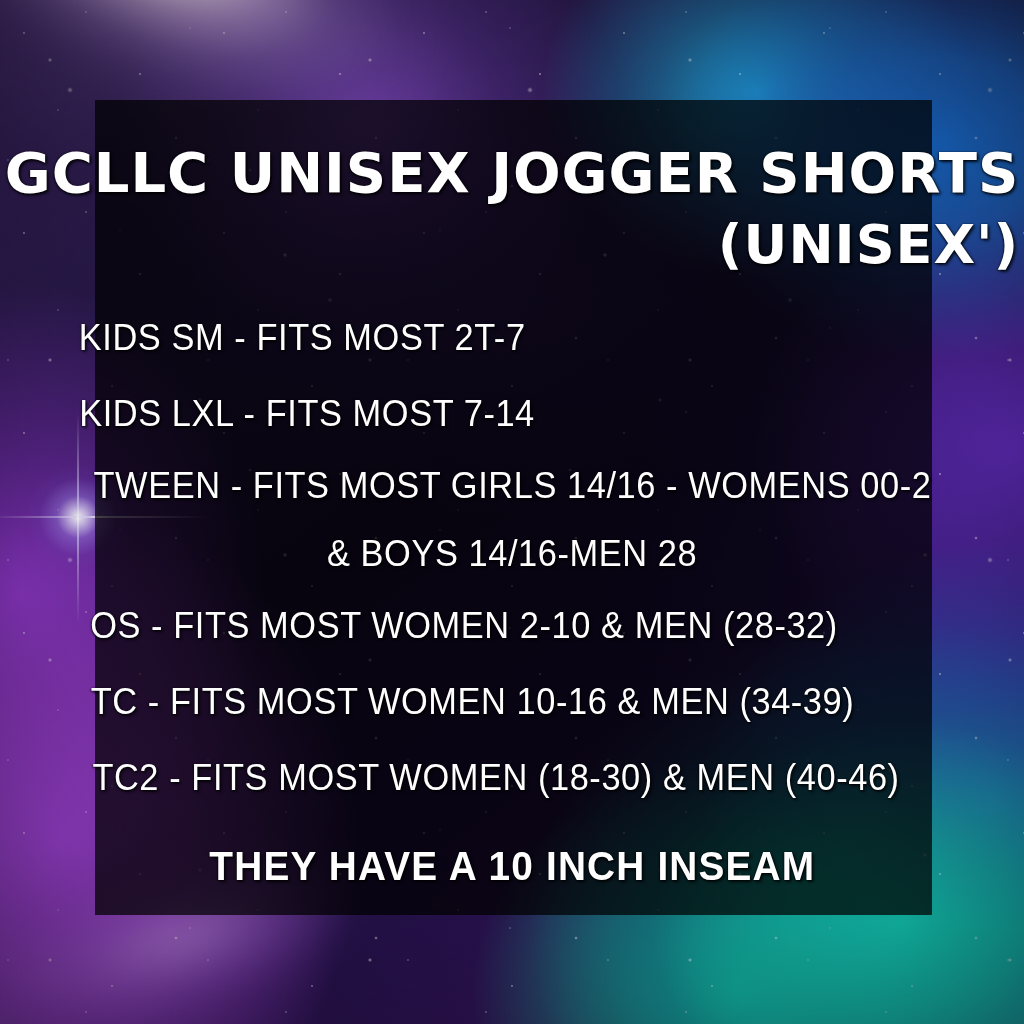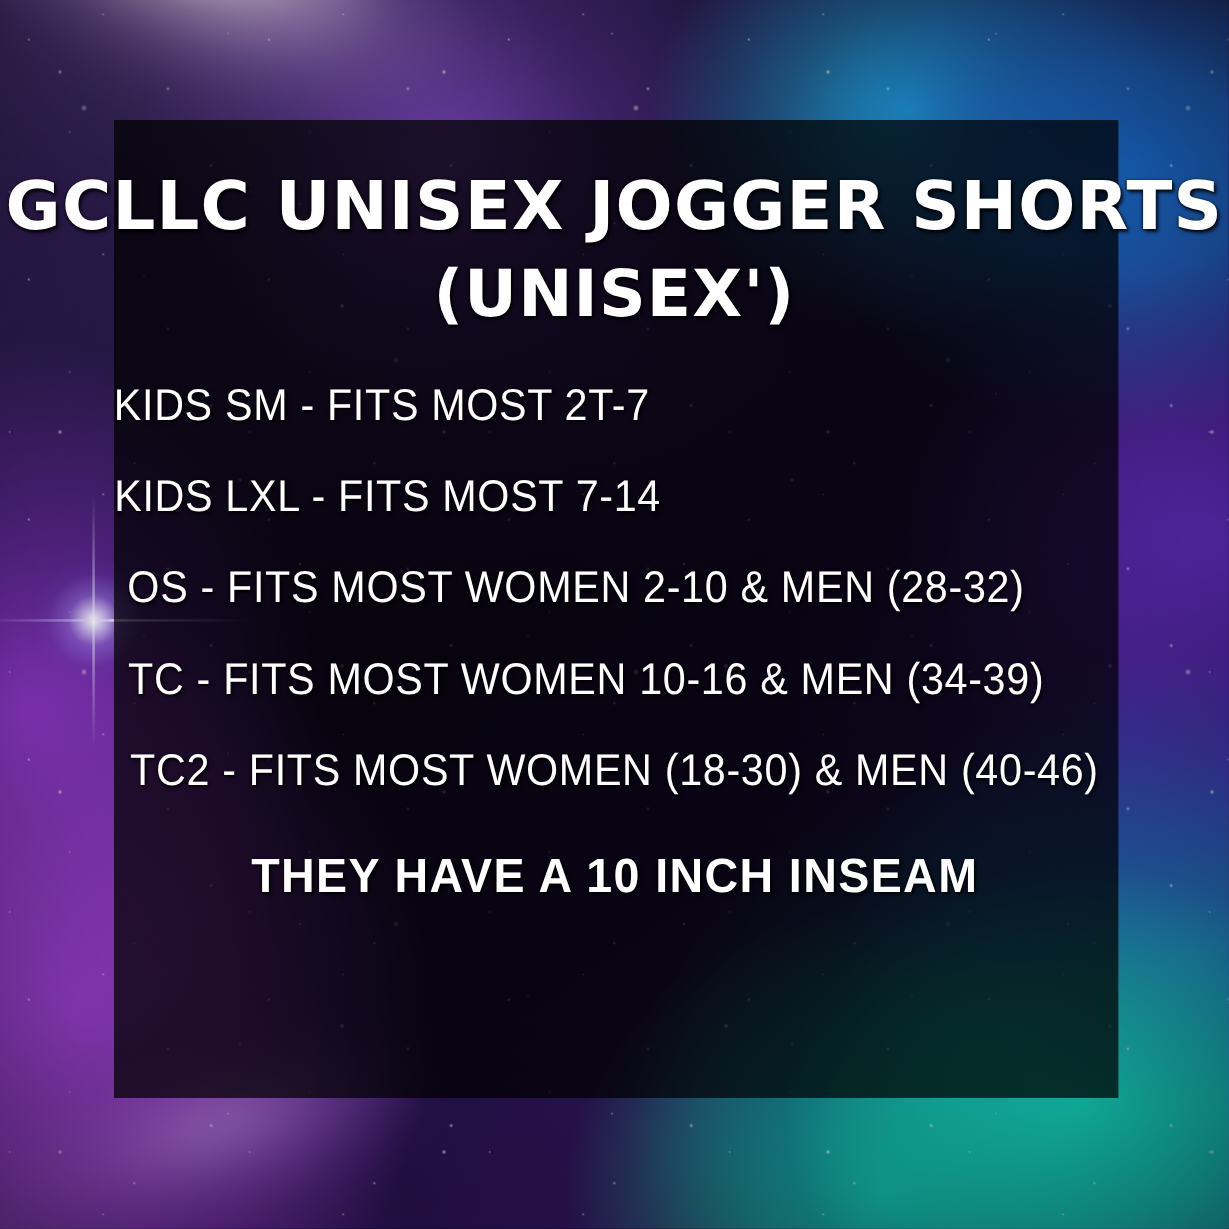--- a/index.html
+++ b/index.html
@@ -137,21 +137,21 @@
       0 0 2px rgba(0,0,0,.55),
       2px 2px 3px rgba(0,0,0,.75),
       -1px 1px 2px rgba(0,0,0,.5);
   }
   #title-block{margin-top:136px;}
   .title-line{
     font-family:"DejaVu Sans", sans-serif;
     font-size:56px;line-height:74px;font-weight:700;
     letter-spacing:1px;
   }
-  #title-line-2{font-size:54px;line-height:70px;}
+  #title-line-2{font-size:54px;line-height:70px;text-align:right;}
 
   #body-block{margin-top:20px;display:flex;flex-direction:column;align-items:flex-start;}
   .body-line{
     font-family:"Liberation Sans Narrow","Liberation Sans", sans-serif;
     font-size:37px;line-height:76px;font-weight:400;
     letter-spacing:.6px;
     transform:scaleX(.93);
   }
   .tween-wrap{display:flex;flex-direction:column;align-items:center;}
   .tween-wrap .body-line{line-height:68px;}
@@ -190,20 +190,24 @@
 
     <div id="title-block">
       <div class="txt title-line" id="title-line-1">GCLLC UNISEX JOGGER SHORTS</div>
       <div class="txt title-line" id="title-line-2">(UNISEX')</div>
     </div>
 
     <div id="body-block">
       <div class="txt body-line">KIDS SM - FITS MOST 2T-7</div>
       <div class="txt body-line">KIDS LXL - FITS MOST 7-14</div>
 
+      <div class="tween-wrap">
+        <div class="txt body-line" id="line-tween-1">TWEEN - FITS MOST GIRLS 14/16 - WOMENS 00-2</div>
+        <div class="txt body-line">&amp; BOYS 14/16-MEN 28</div>
+      </div>
 
       <div class="txt body-line">OS - FITS MOST WOMEN 2-10 &amp; MEN (28-32)</div>
       <div class="txt body-line">TC - FITS MOST WOMEN 10-16 &amp; MEN (34-39)</div>
       <div class="txt body-line">TC2 - FITS MOST WOMEN (18-30) &amp; MEN (40-46)</div>
     </div>
 
     <div class="txt" id="footer-line">THEY HAVE A 10 INCH INSEAM</div>
 
   </div>
 </div>

